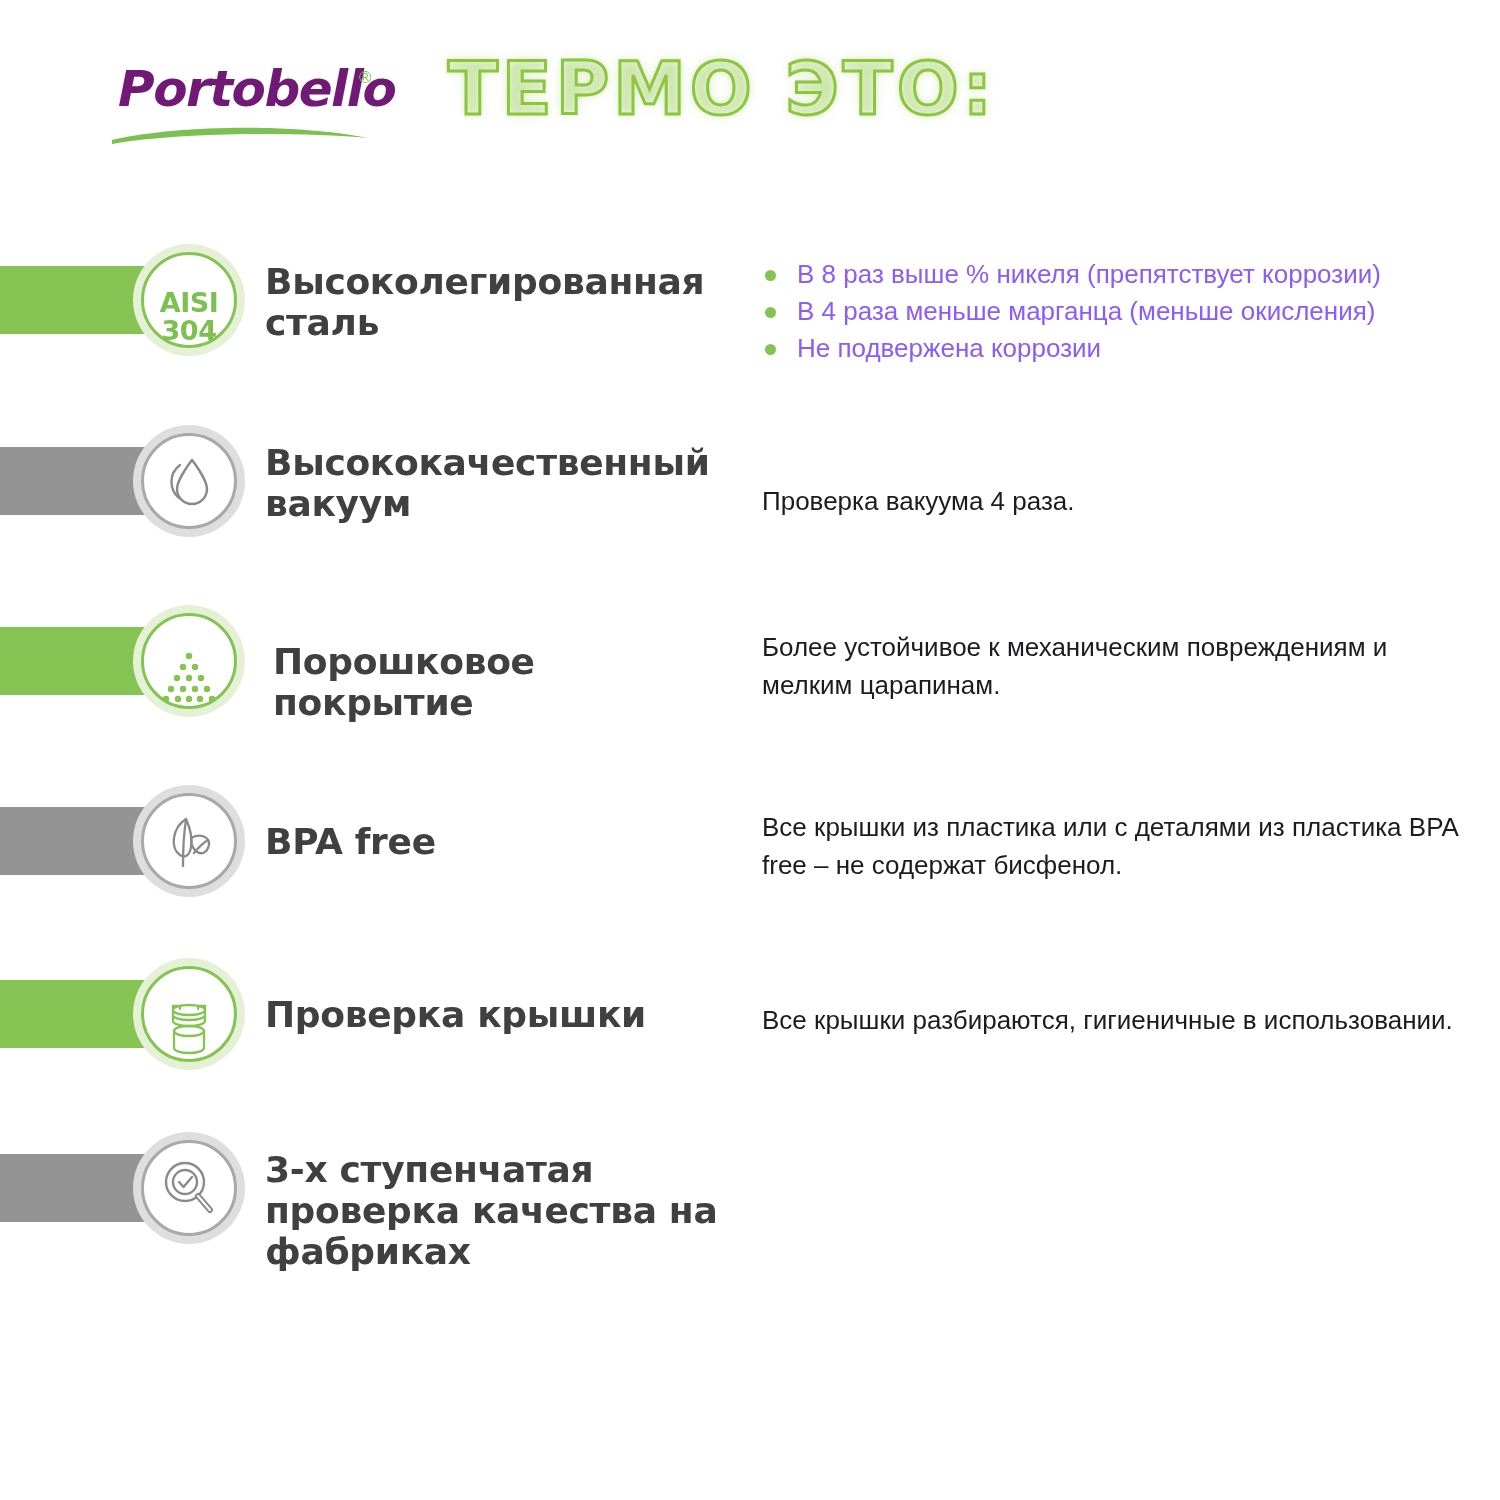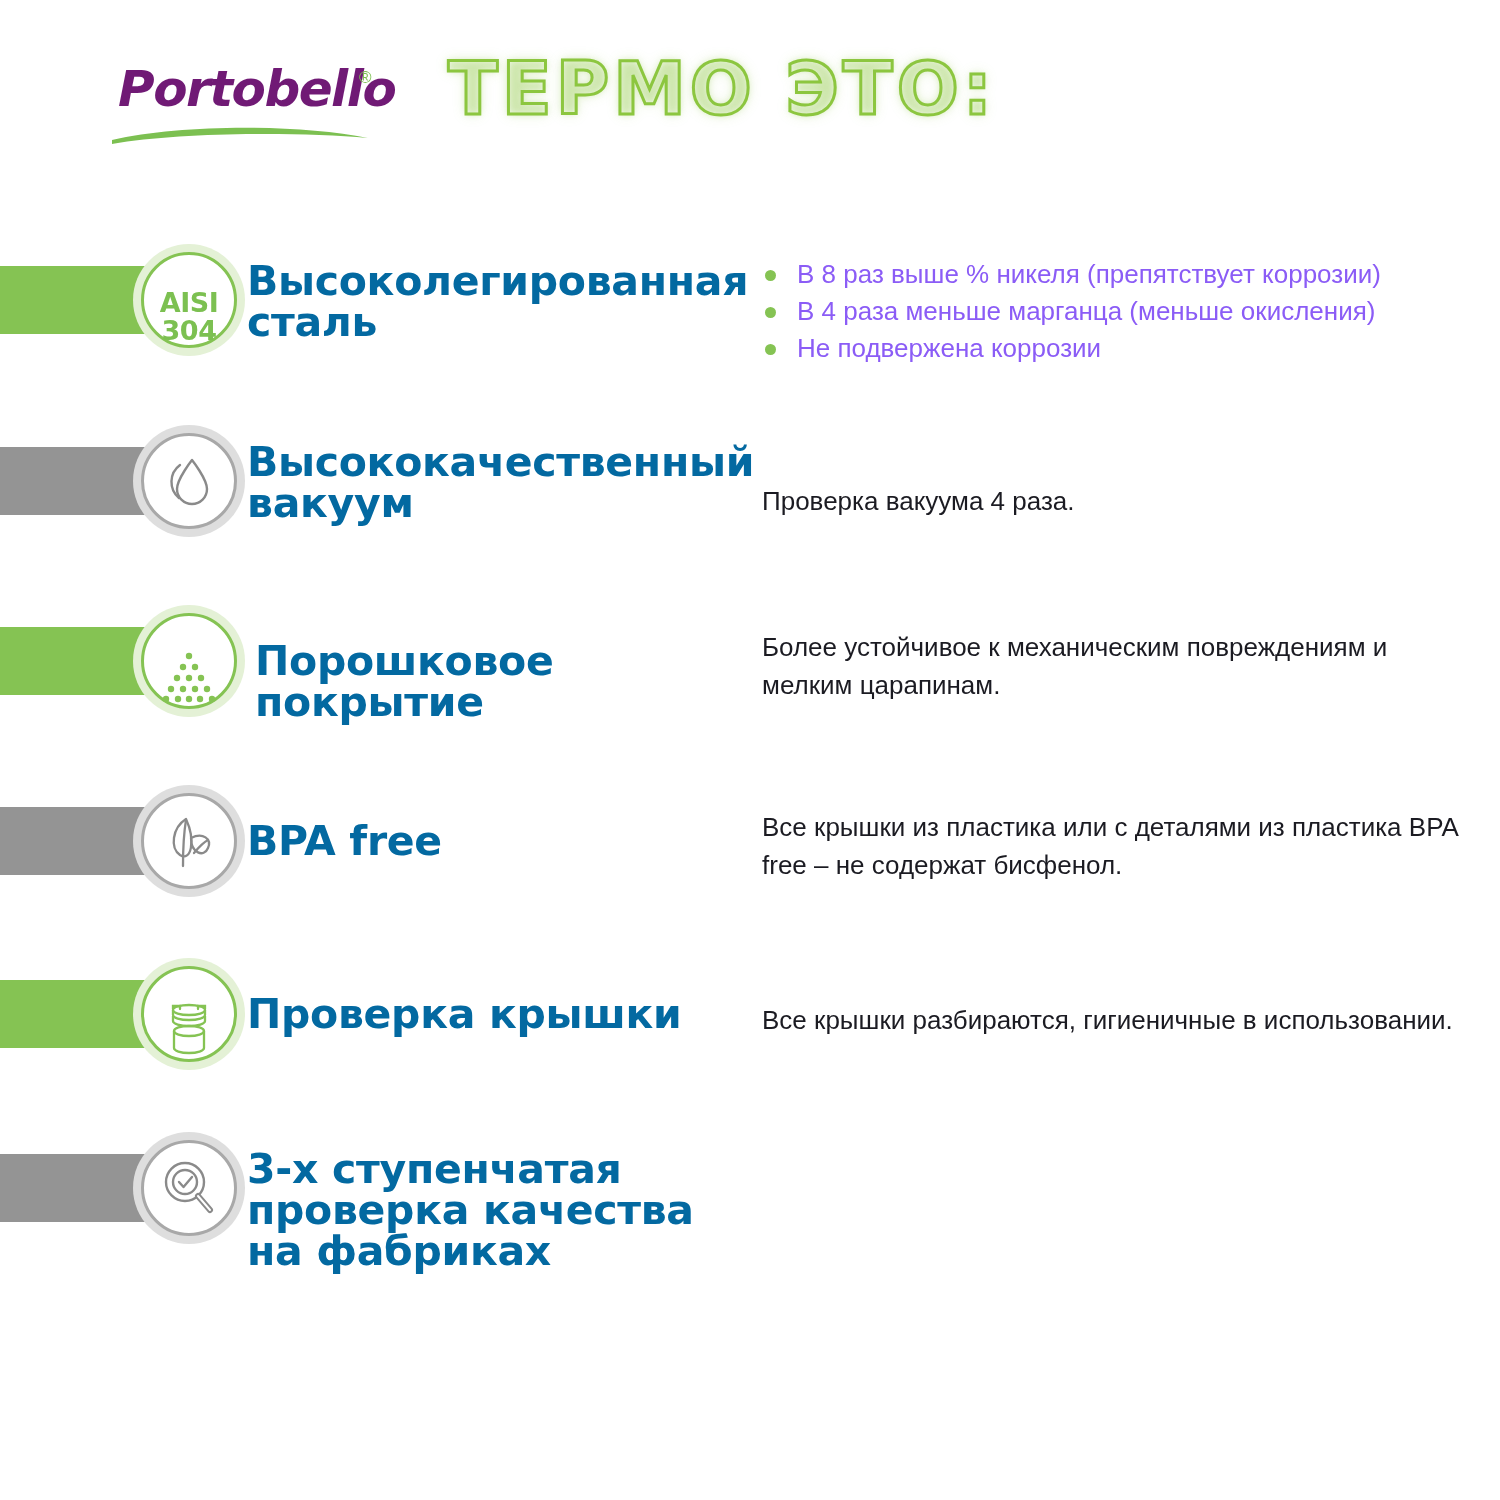--- a/index.html
+++ b/index.html
@@ -133,27 +133,27 @@
     font-weight: bold;
     font-size: 27px;
     line-height: 28px;
     color: #7cc051;
     text-align: center;
     letter-spacing: -0.5px;
   }
 
   .title {
     position: absolute;
-    left: 247px;
+    left: 265px;
     font-family: "DejaVu Sans", sans-serif;
     font-weight: bold;
-    font-size: 41px;
+    font-size: 36px;
     line-height: 41px;
     letter-spacing: -0.3px;
-    color: #0369a1;
+    color: #404040;
     width: 470px;
   }
 
   .desc {
     position: absolute;
     left: 762px;
     font-family: "Liberation Sans", sans-serif;
     font-size: 26px;
     line-height: 38px;
     color: #1b1b22;

